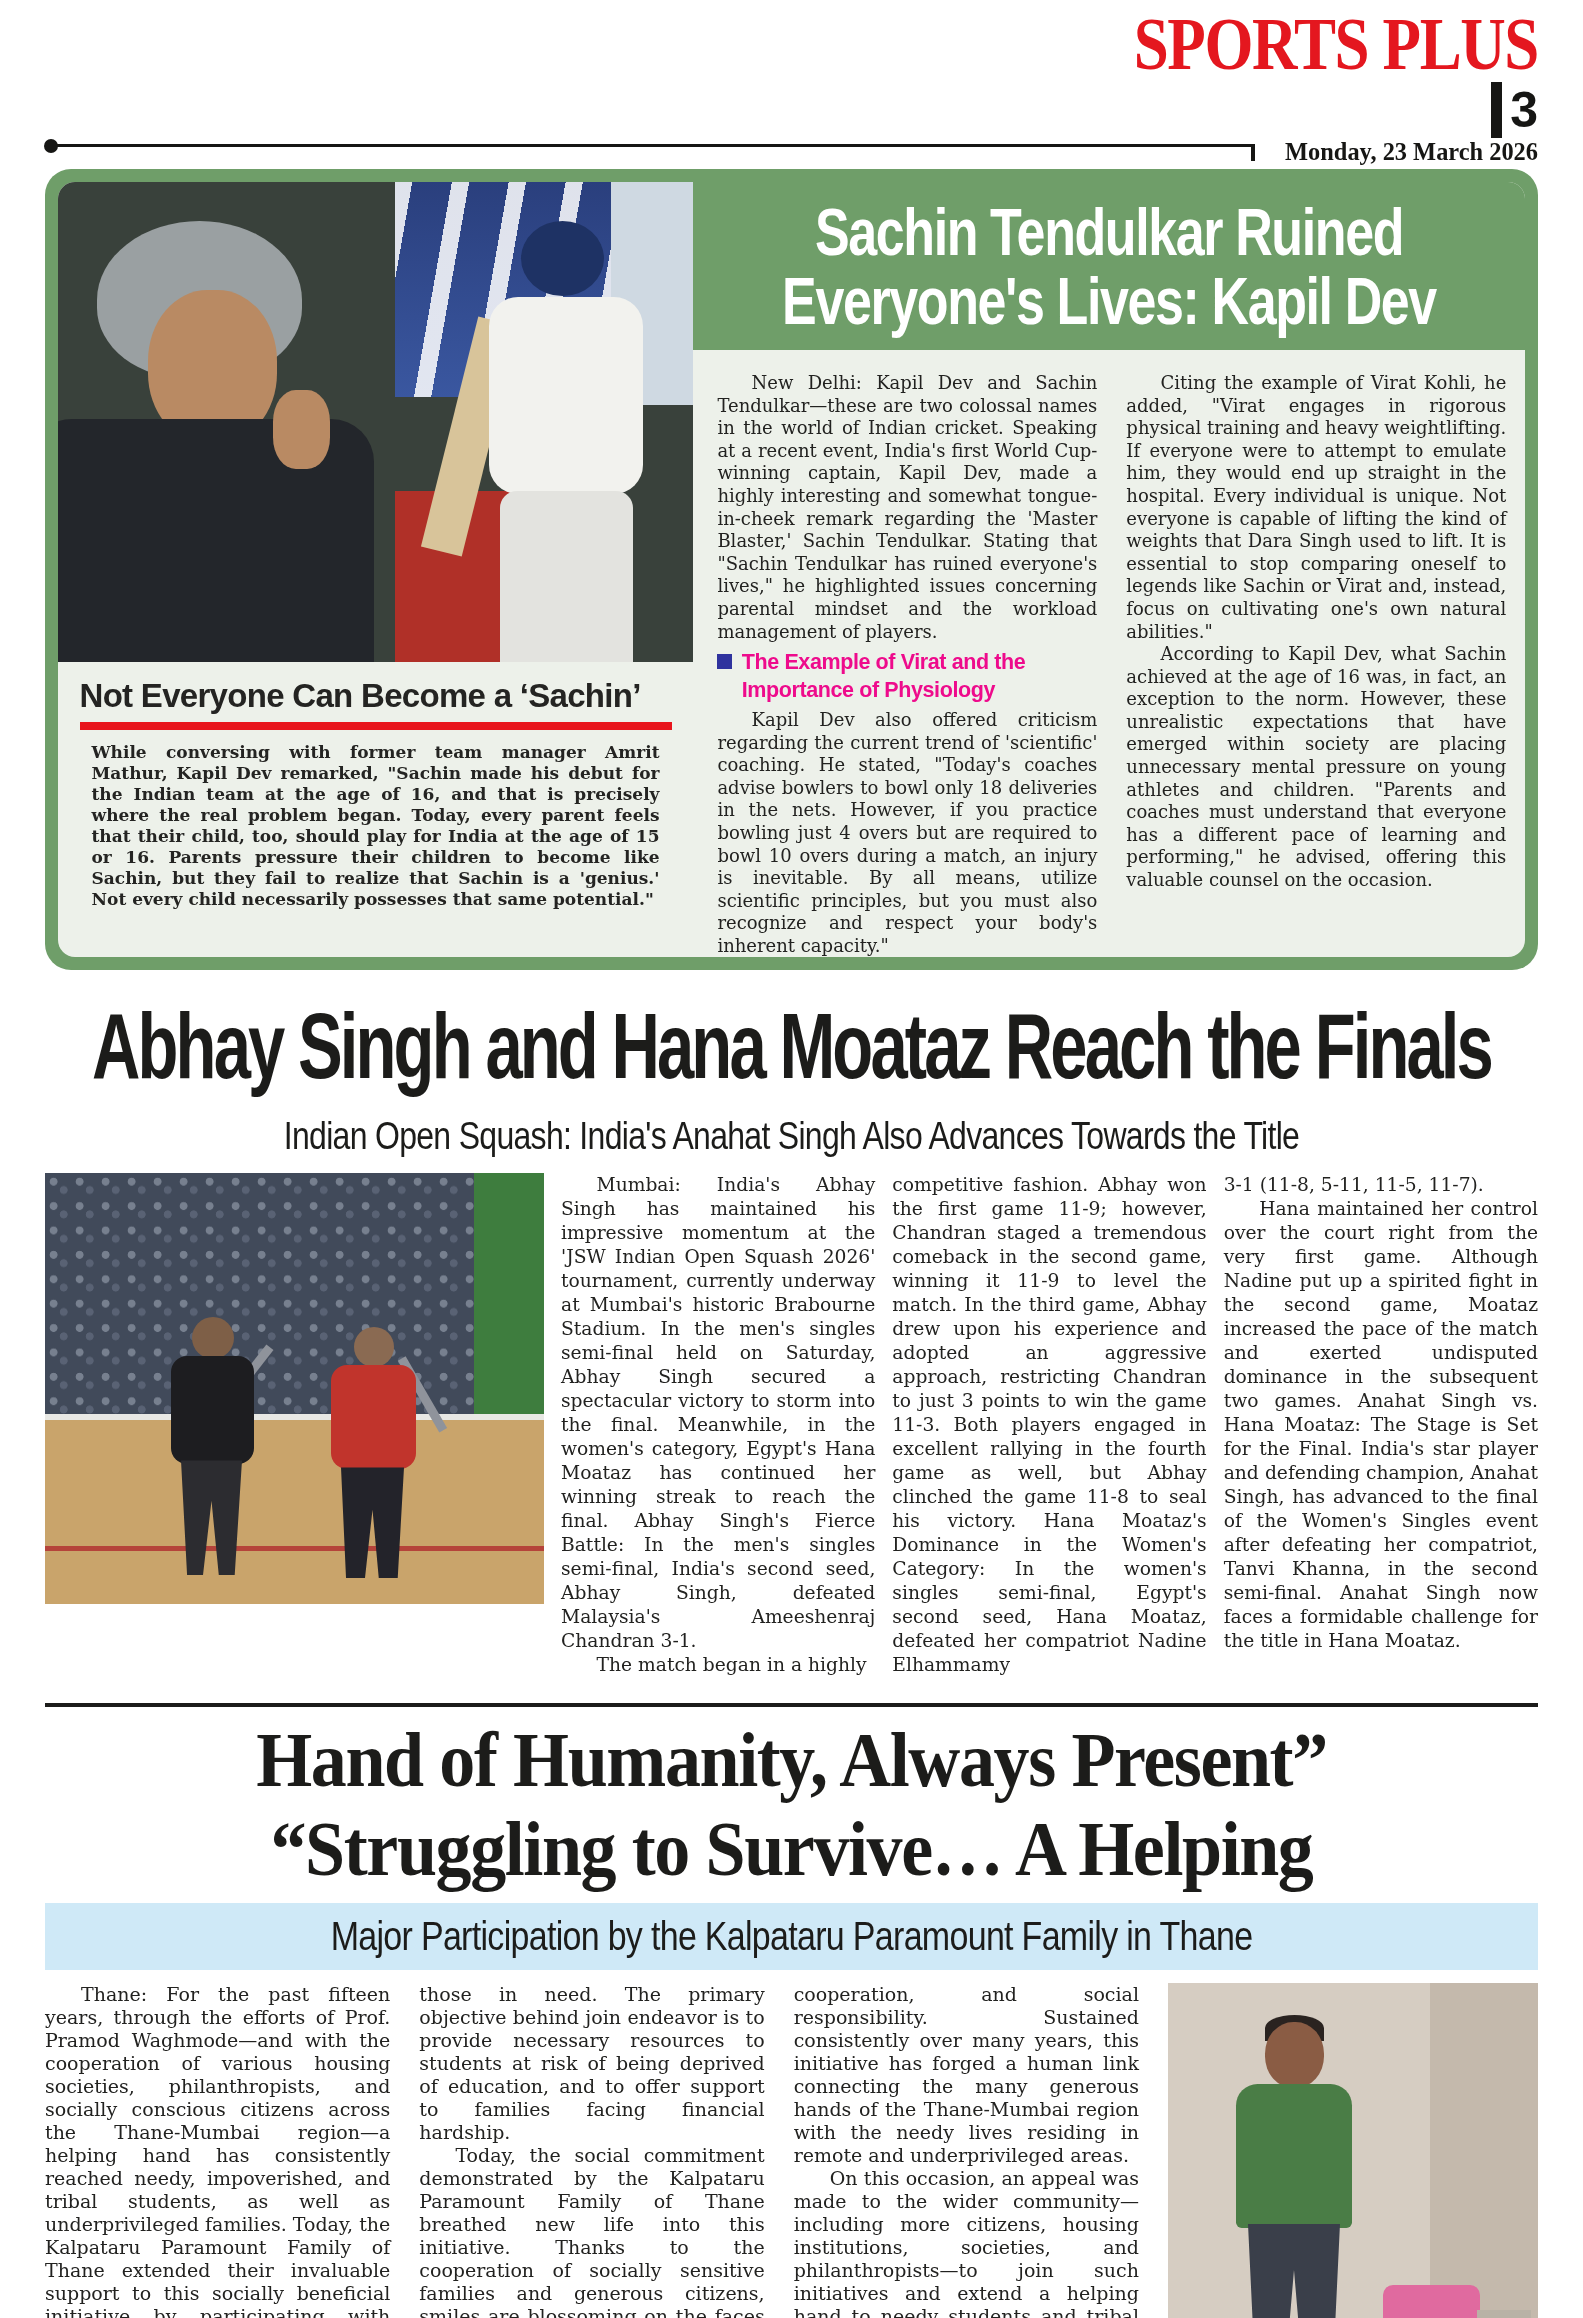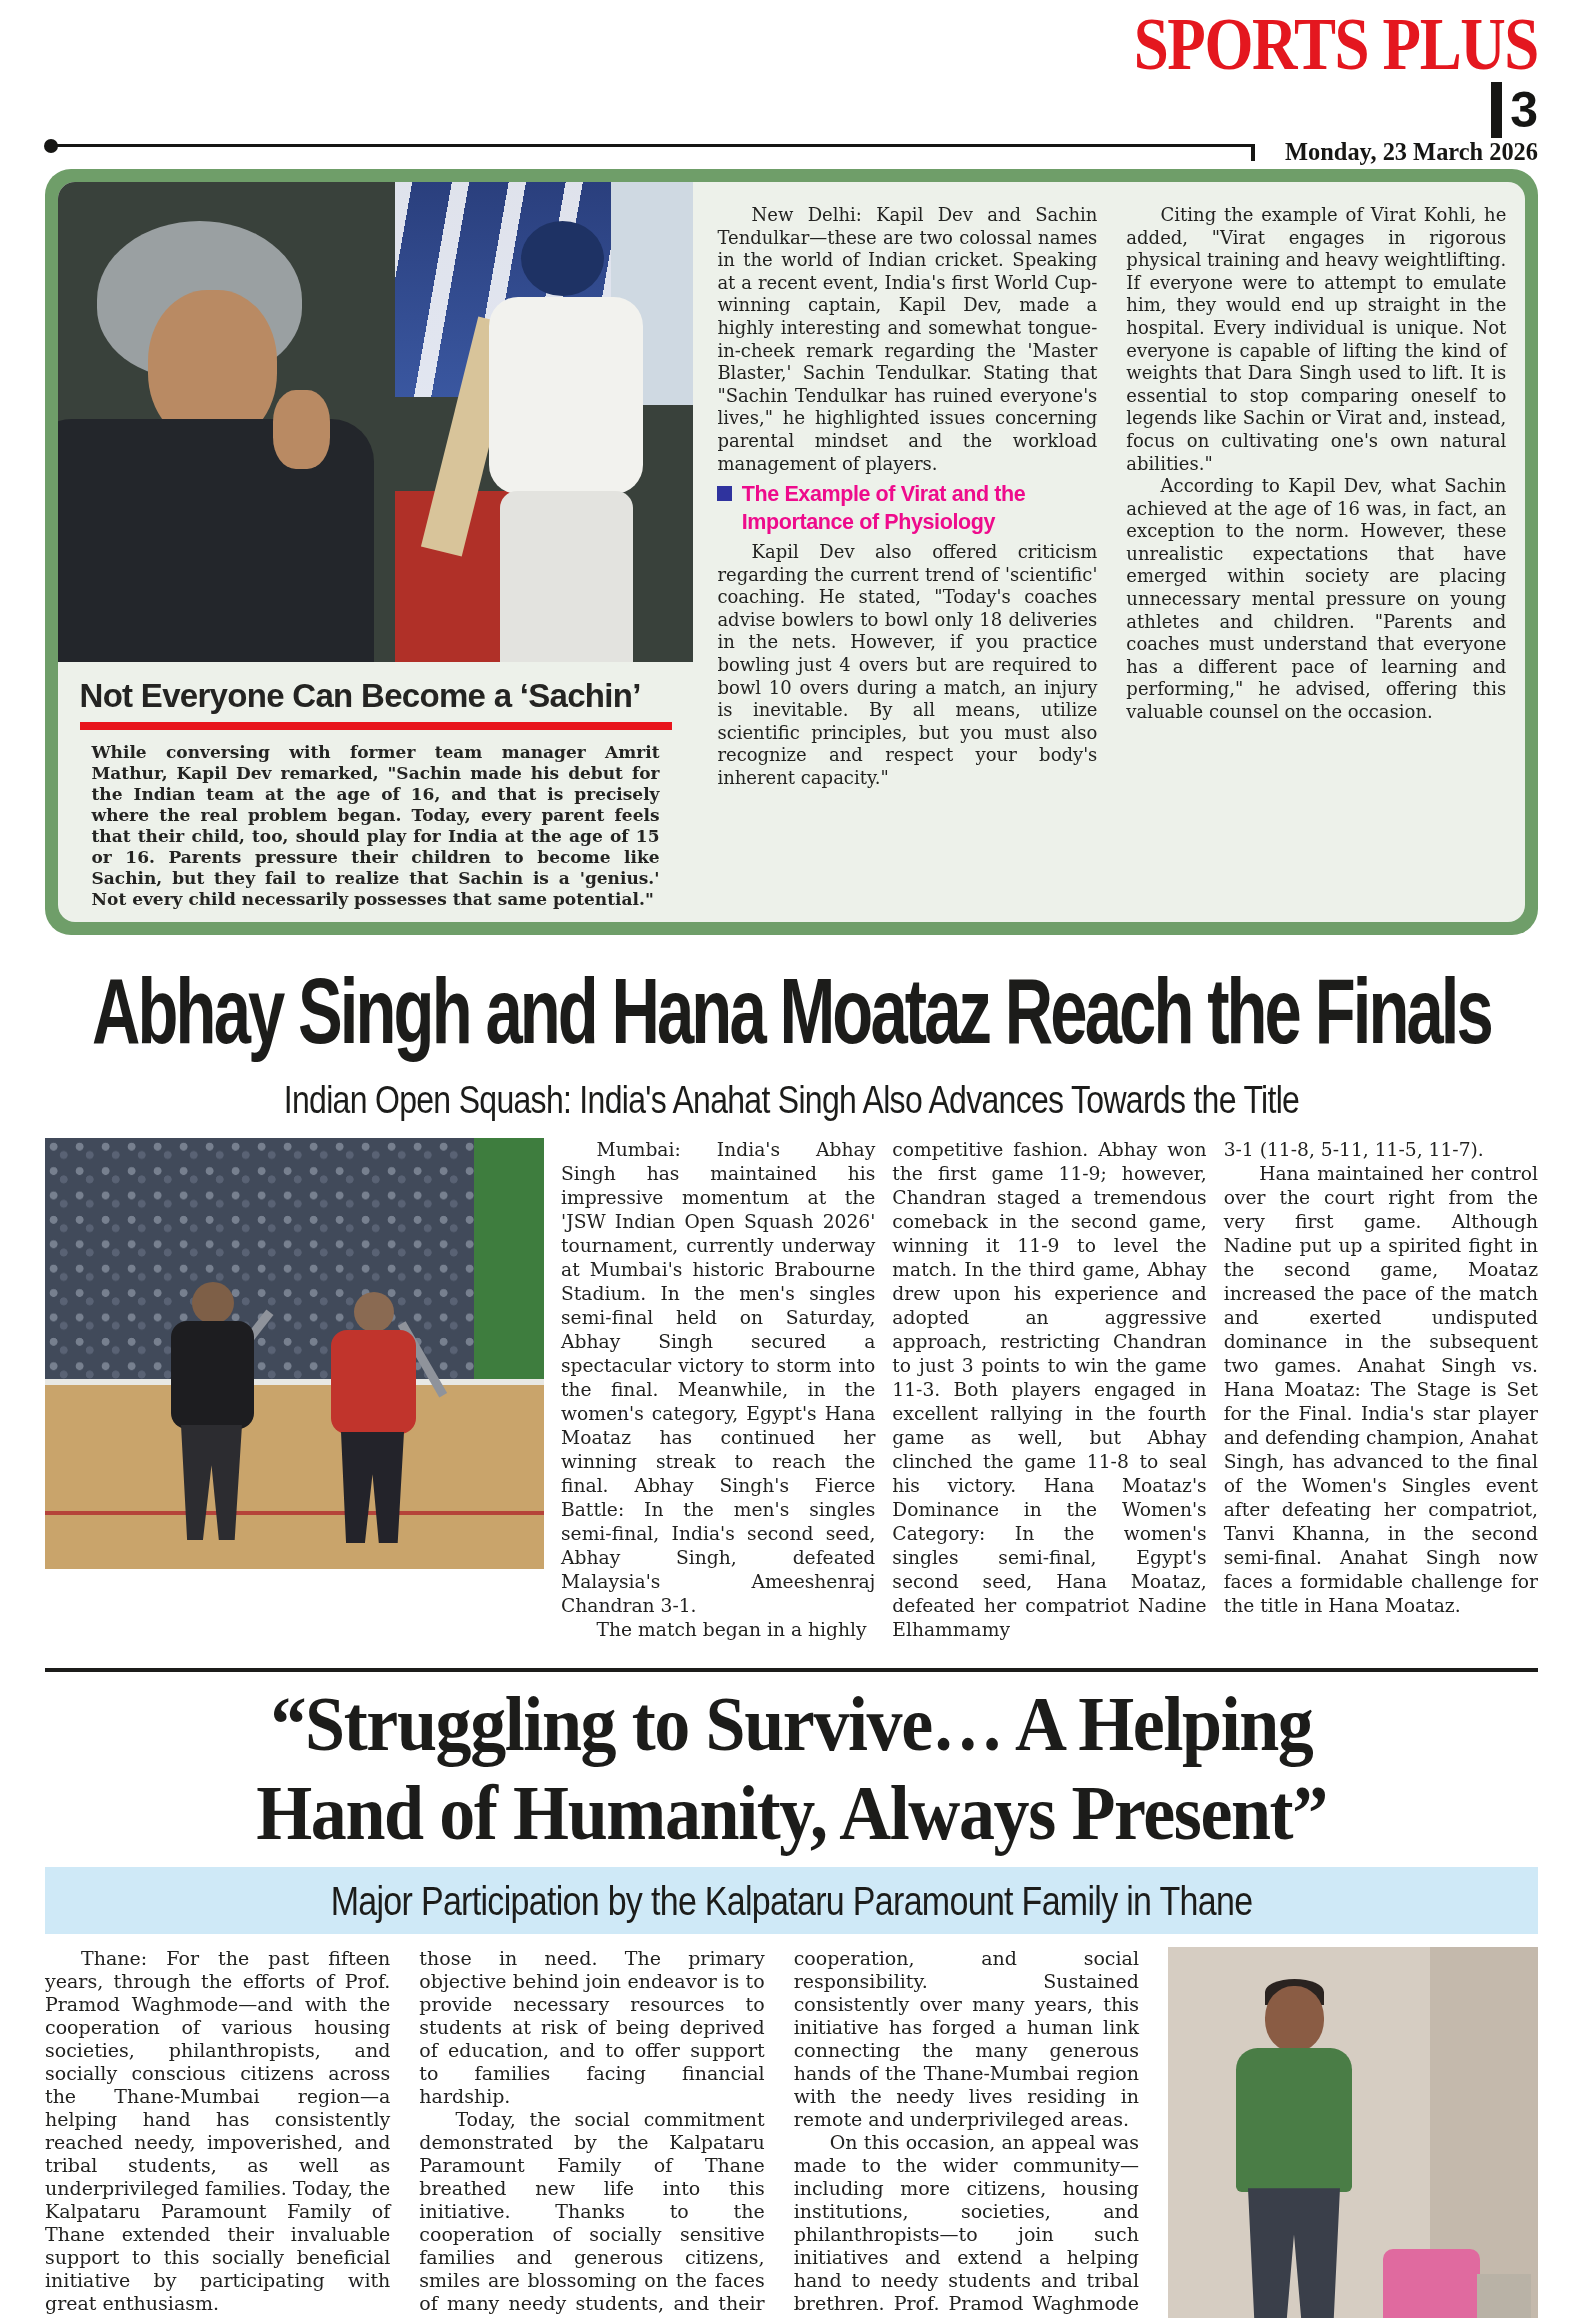--- a/index.html
+++ b/index.html
@@ -137,20 +137,24 @@
         <div class="s-helmet"></div>
         <div class="s-body"></div>
         <div class="s-pads"></div>
       </div>
       <div class="box">
         <h3 class="box-title">Not Everyone Can Become a ‘Sachin’</h3>
         <div class="box-rule"></div>
         <p class="box-body">While conversing with former team manager Amrit Mathur, Kapil Dev remarked, "Sachin made his debut for the Indian team at the age of 16, and that is precisely where the real problem began. Today, every parent feels that their child, too, should play for India at the age of 15 or 16. Parents pressure their children to become like Sachin, but they fail to realize that Sachin is a 'genius.' Not every child necessarily possesses that same potential."</p>
       </div>
       <div class="card-right">
+        <div class="green-head">
+          <span class="gh-line">Sachin Tendulkar Ruined</span>
+          <span class="gh-line">Everyone's Lives: Kapil Dev</span>
+        </div>
         <div class="a1-cols">
           <div class="a1col">
             <p class="para">New Delhi: Kapil Dev and Sachin Tendulkar—these are two colossal names in the world of Indian cricket. Speaking at a recent event, India's first World Cup-winning captain, Kapil Dev, made a highly interesting and somewhat tongue-in-cheek remark regarding the 'Master Blaster,' Sachin Tendulkar. Stating that "Sachin Tendulkar has ruined everyone's lives," he highlighted issues concerning parental mindset and the workload management of players.</p>
             <div class="subhead">
               <span class="bullet"></span>
               <span class="subhead-text">The Example of Virat and the Importance of Physiology</span>
             </div>
             <p class="para">Kapil Dev also offered criticism regarding the current trend of 'scientific' coaching. He stated, "Today's coaches advise bowlers to bowl only 18 deliveries in the nets. However, if you practice bowling just 4 overs but are required to bowl 10 overs during a match, an injury is inevitable. By all means, utilize scientific principles, but you must also recognize and respect your body's inherent capacity."</p>
           </div>
           <div class="a1col">
@@ -197,24 +201,24 @@
         <p class="para">Hana maintained her control over the court right from the very first game. Although Nadine put up a spirited fight in the second game, Moataz increased the pace of the match and exerted undisputed dominance in the subsequent two games. Anahat Singh vs. Hana Moataz: The Stage is Set for the Final. India's star player and defending champion, Anahat Singh, has advanced to the final of the Women's Singles event after defeating her compatriot, Tanvi Khanna, in the second semi-final. Anahat Singh now faces a formidable challenge for the title in Hana Moataz.</p>
       </div>
     </div>
   </section>
 
   <div class="divider"></div>
 
   <section>
     <div class="h3wrap">
       <div class="h3line">
+        <span class="h3text">Hand of Humanity, Always Present”</span>
+      </div>
+      <div class="h3line">
         <span class="h3text">“Struggling to Survive… A Helping</span>
-      </div>
-      <div class="h3line">
-        <span class="h3text">Hand of Humanity, Always Present”</span>
       </div>
     </div>
     <div class="bluebar">
       <span class="bluebar-text">Major Participation by the Kalpataru Paramount Family in Thane</span>
     </div>
     <div class="a3-row">
       <div class="a3col">
         <p class="para">Thane: For the past fifteen years, through the efforts of Prof. Pramod Waghmode—and with the cooperation of various housing societies, philanthropists, and socially conscious citizens across the Thane-Mumbai region—a helping hand has consistently reached needy, impoverished, and tribal students, as well as underprivileged families. Today, the Kalpataru Paramount Family of Thane extended their invaluable support to this socially beneficial initiative by participating with great enthusiasm.</p>
 
       </div>

